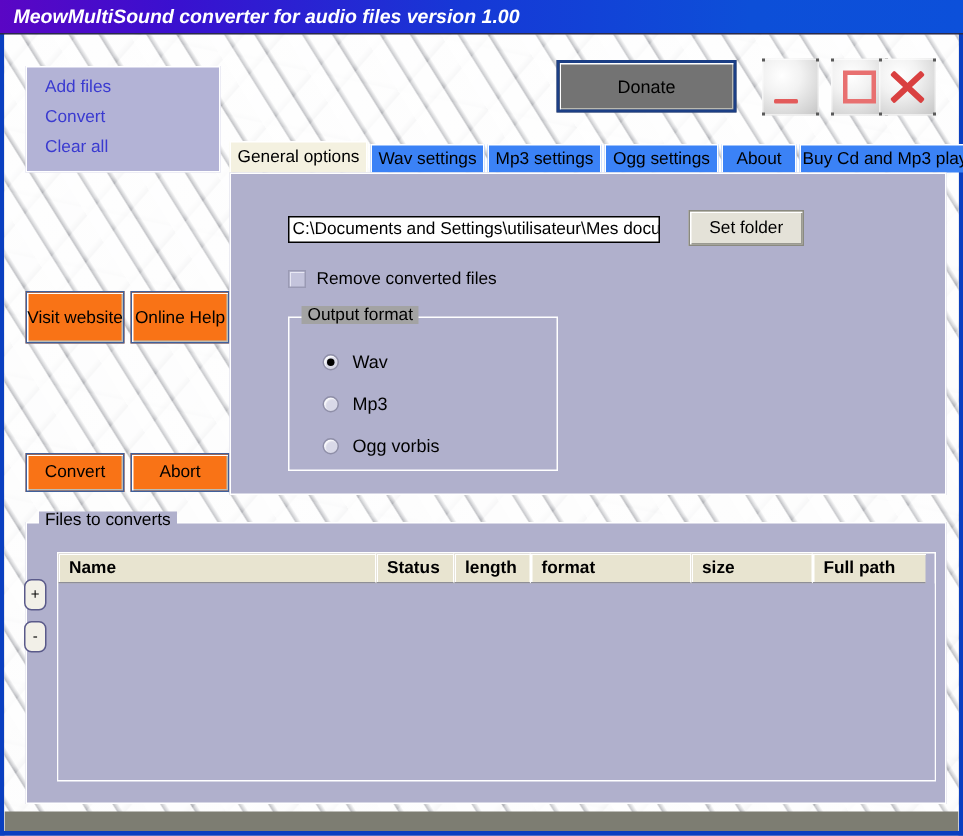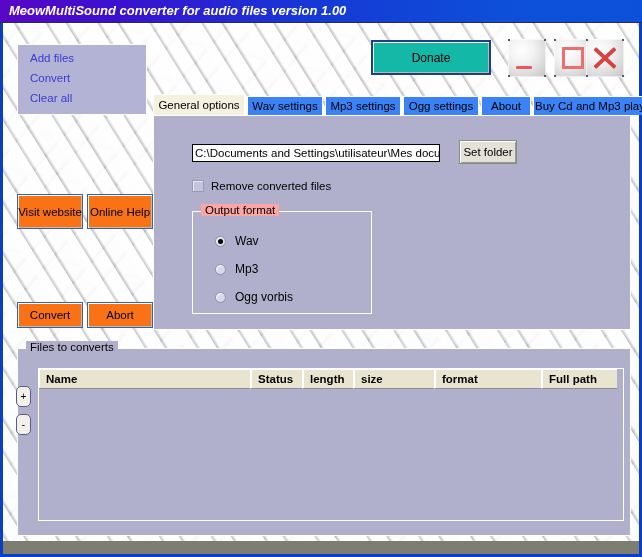--- a/index.html
+++ b/index.html
@@ -70,21 +70,21 @@
   #btn-close .glyph{position:absolute;left:0;top:0;right:0;bottom:0;}
   #btn-close .glyph i{
     position:absolute;left:5px;top:17px;width:28px;height:4px;background:#d94040;border-radius:1px;display:block;
   }
   #btn-close .glyph i:first-child{transform:rotate(43deg);}
   #btn-close .glyph i:last-child{transform:rotate(-43deg);}
 
   
   #donate{
     position:absolute;left:368px;top:40px;width:120px;height:35px;
-    background:#14b8a6;
+    background:#737373;
     border:2px solid #1c3f85;
     font-size:12px;color:#000;
     font-family:"Liberation Sans", sans-serif;
     cursor:default;
     box-shadow:inset 1px 1px 0 #ffffff, inset -1px -1px 0 #b9b9b0;
   }
 
   
   #actions{
     position:absolute;left:14px;top:44px;width:128px;
@@ -151,21 +151,21 @@
 
   
   #path-input{
     position:absolute;left:38px;top:28px;width:248px;height:18px;
     background:#ffffff;border:1px solid #000000;
     font-size:11.5px;color:#000;padding:1px 2px;box-sizing:border-box;
     font-family:"Liberation Sans", sans-serif;
     white-space:nowrap;overflow:hidden;line-height:15px;
   }
   #set-folder{
-    position:absolute;left:305px;top:24px;width:58px;height:24px;
+    position:absolute;left:305px;top:24px;width:77px;height:24px;
     background:#e4e2d8;
     border:1px solid #8a8a80;
     box-shadow:inset 1px 1px 0 #ffffff, inset -1px -1px 0 #9a9a92;
     font-size:11.5px;color:#000;
     display:flex;align-items:center;justify-content:center;cursor:default;
     box-sizing:border-box;
   }
   #remove-conv-row{
     position:absolute;left:38px;top:64px;display:flex;align-items:center;
   }
@@ -176,21 +176,21 @@
     margin-right:7px;box-sizing:border-box;
   }
   #remove-conv-row .lbl{font-size:11.5px;color:#000;}
 
   
   #outfmt{
     position:absolute;left:38px;top:95px;width:180px;height:103px;
     border:1px solid #ffffff;box-sizing:border-box;
   }
   #outfmt .legend{
-    position:absolute;left:8px;top:-8px;background:#fca5a5;
+    position:absolute;left:8px;top:-8px;background:#a3a3a3;
     padding:0 4px;font-size:11.5px;color:#000;
   }
   .radio-row{position:absolute;left:22px;display:flex;align-items:center;}
   .radio-row .rad{
     width:11px;height:11px;border-radius:50%;
     background:#d9d9e8;border:1px solid #8f8fa8;
     box-shadow:inset 1px 1px 1px rgba(255,255,255,.9);
     margin-right:9px;position:relative;box-sizing:border-box;
   }
   .radio-row.sel .rad:after{
@@ -333,22 +333,22 @@
   </div>
 
   <div id="files-group">
     <span class="legend">Files to converts</span>
 
     <div id="listview">
       <div id="lv-header">
         <div class="lv-col" style="width:212px;">Name</div>
         <div class="lv-col" style="width:52px;">Status</div>
         <div class="lv-col" style="width:51px;">length</div>
+        <div class="lv-col" style="width:107px;">format</div>
         <div class="lv-col" style="width:81px;">size</div>
-        <div class="lv-col" style="width:107px;">format</div>
         <div class="lv-col" style="width:75px;border-right:none;">Full path</div>
       </div>
       <div id="lv-body"></div>
     </div>
   </div>
 
   <div class="pmbtn" id="plus-btn">+</div>
   <div class="pmbtn" id="minus-btn">-</div>
 
 </div>

